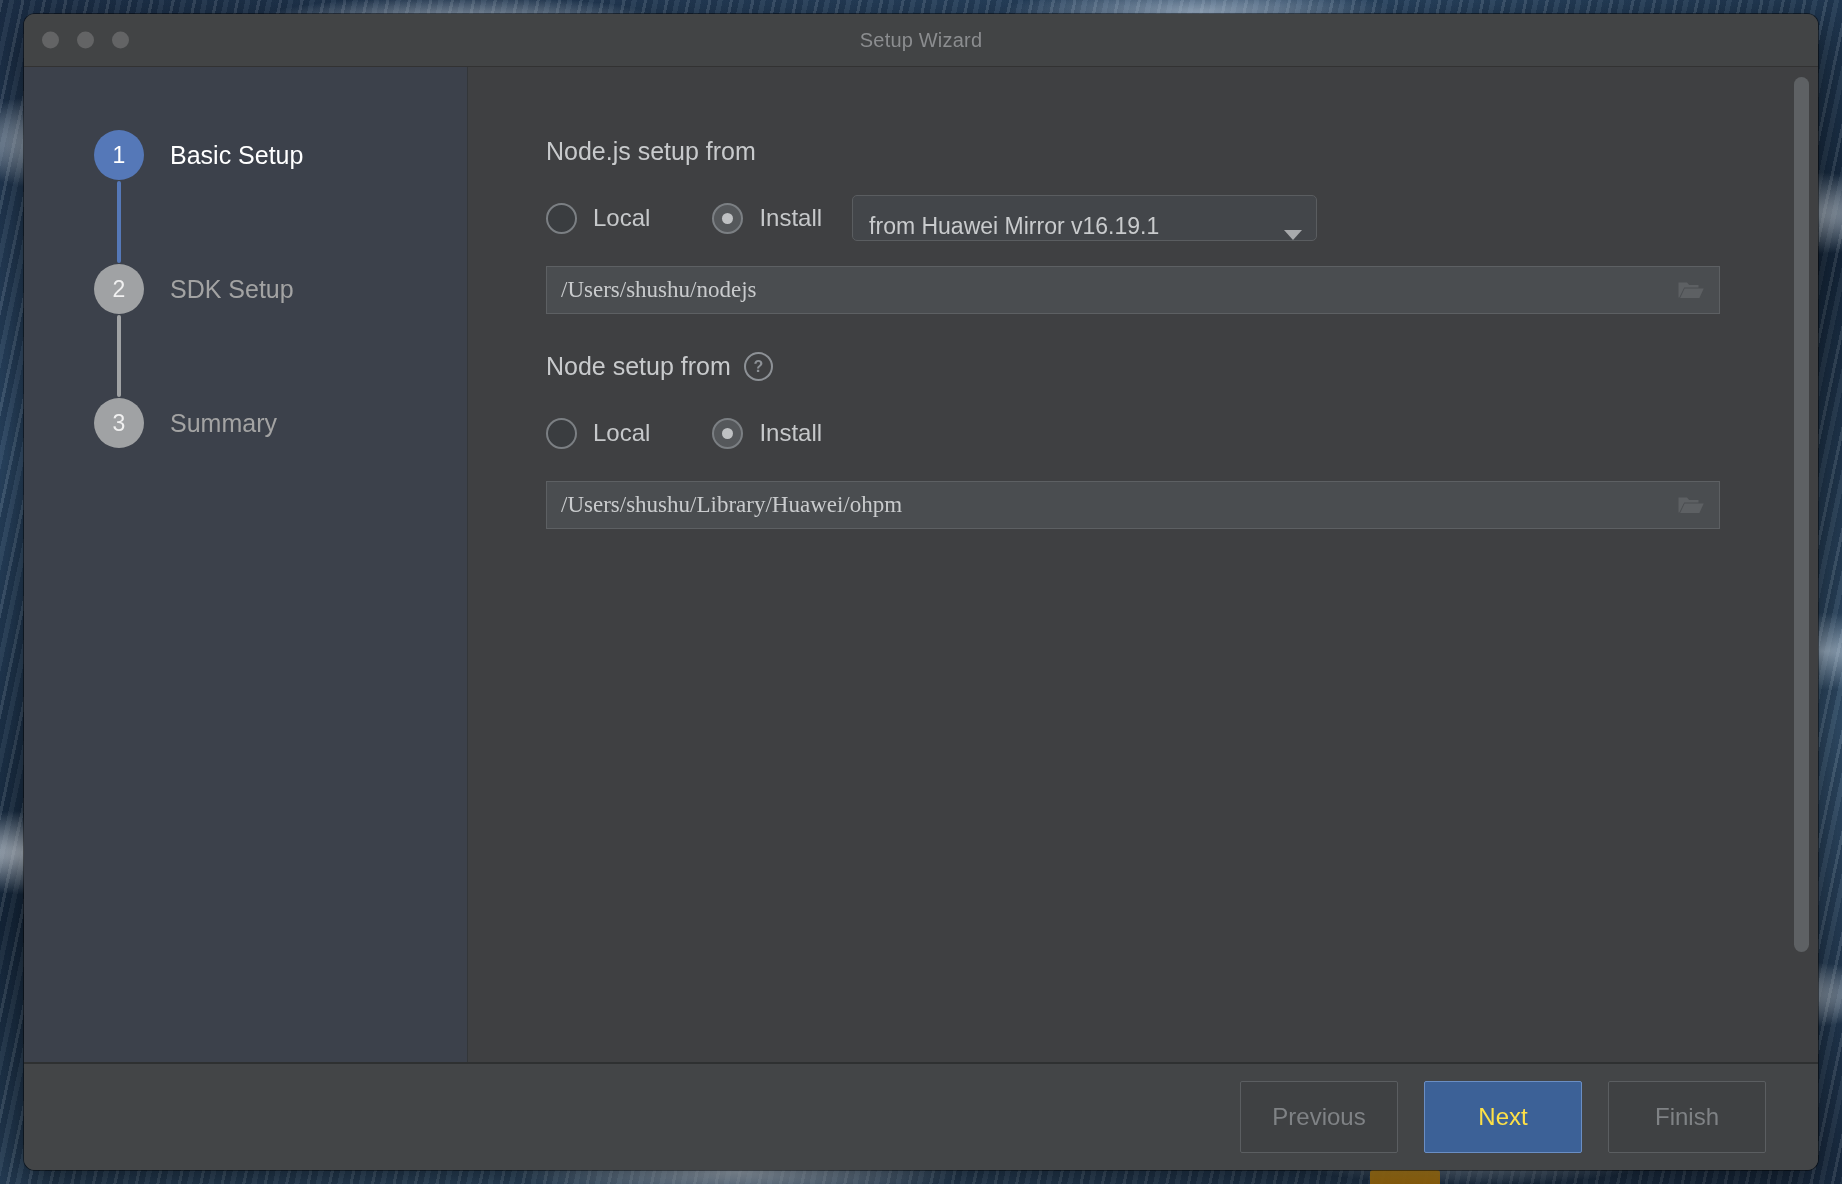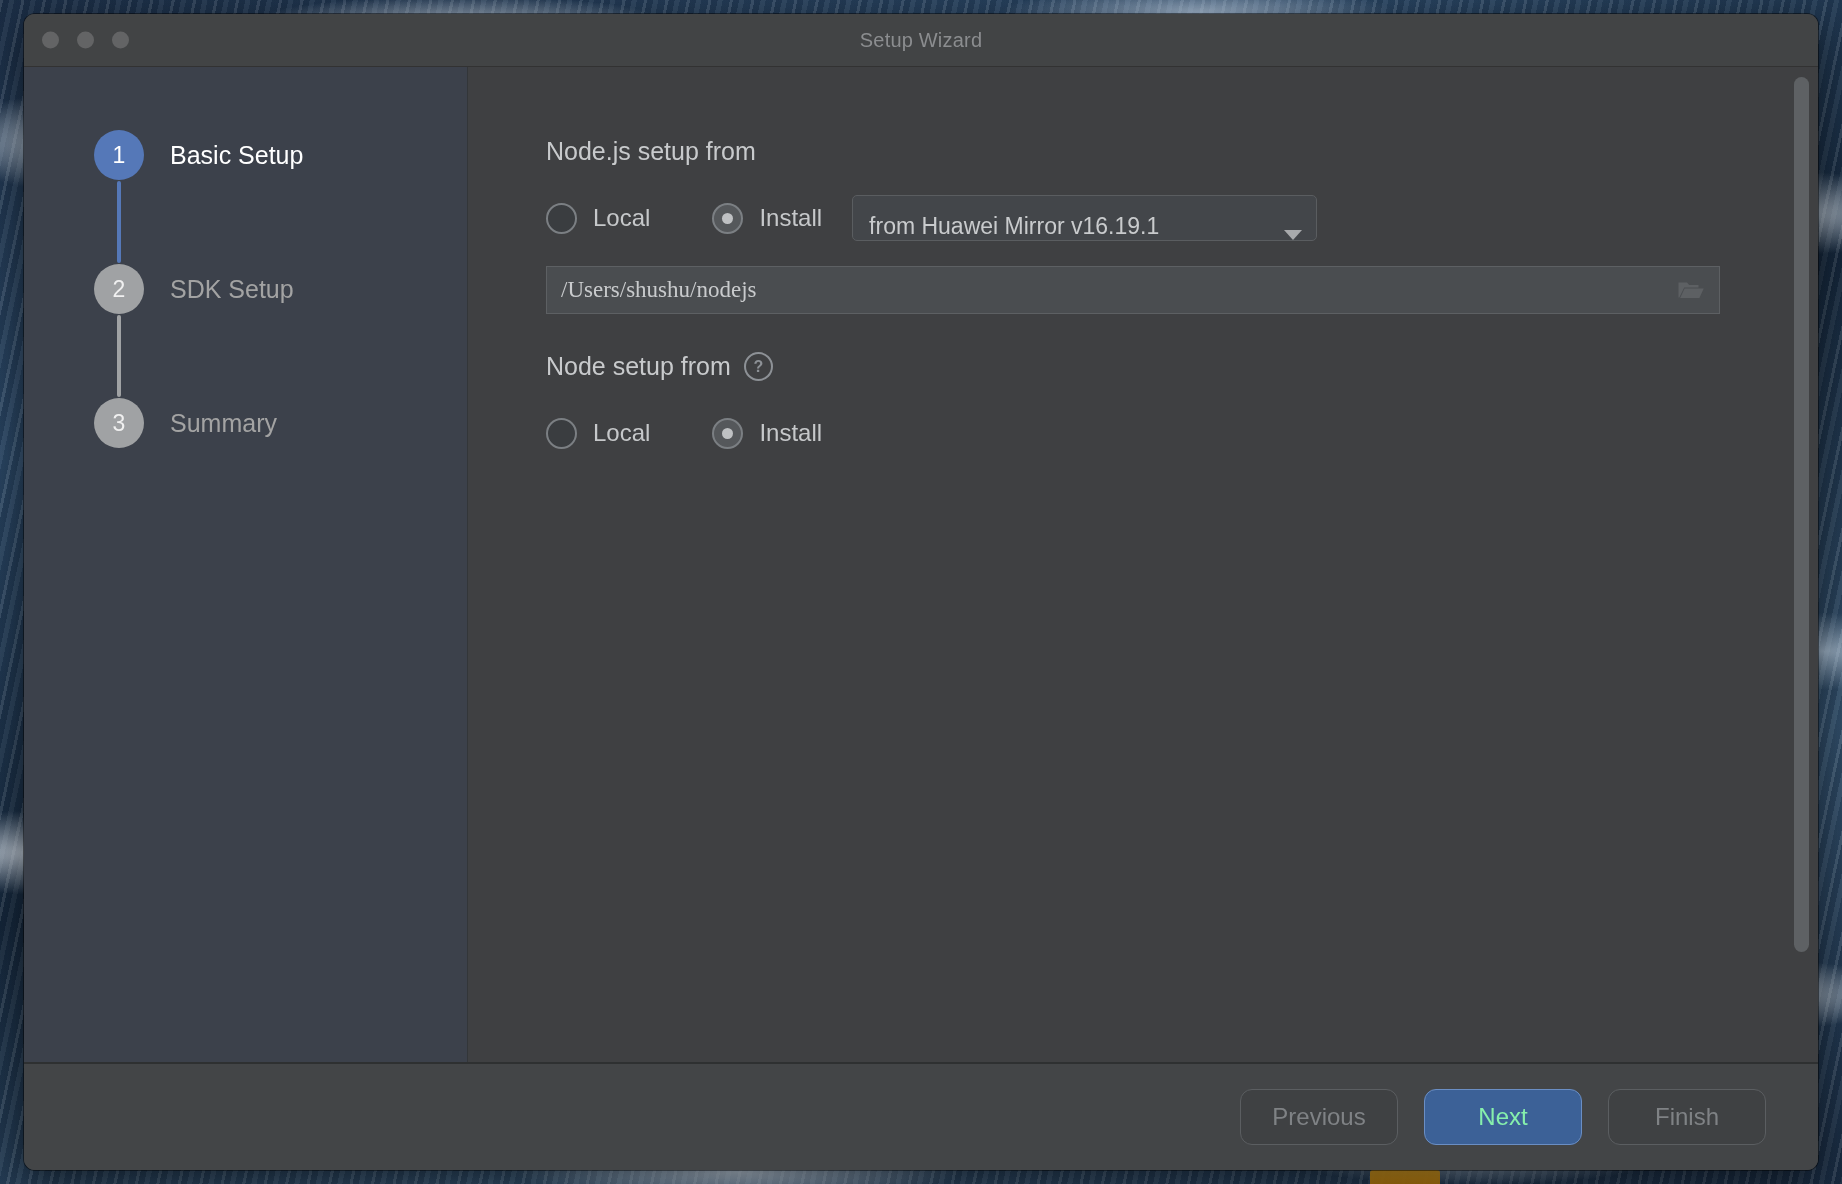--- a/index.html
+++ b/index.html
@@ -293,39 +293,39 @@
     background: #434547;
     display: flex;
     align-items: center;
     justify-content: flex-end;
     padding-right: 52px;
     gap: 26px;
     border-top: 1px solid #2e3031;
   }
   .btn {
     min-width: 158px;
-    height: 56px;
-    border-radius: 12px;
+    height: 72px;
+    border-radius: 2px;
     font-size: 24px;
     display: flex;
     align-items: center;
     justify-content: center;
     box-sizing: border-box;
     user-select: none;
     cursor: default;
   }
   .btn.disabled {
     background: #3f4143;
     border: 1px solid #5b5e61;
     color: #7f8285;
   }
   .btn.primary {
     background: #3c6197;
     border: 1px solid #6a8ec4;
-    color: #86efac;
+    color: #fde047;
   }
 </style>
 </head>
 <body>
 
 <div id="desktop">
   <div id="desktop-dock-hint"></div>
 </div>
 
 <div id="window">
@@ -403,20 +403,29 @@
           <span class="radio"></span>
           <span class="radio-label">Local</span>
         </div>
         <div class="gap-local-install"></div>
         <div class="radio-wrap">
           <span class="radio checked"></span>
           <span class="radio-label">Install</span>
         </div>
       </div>
 
+      <div class="path-row">
+        <input class="path-input" type="text" value="/Users/shushu/Library/Huawei/ohpm" style="">
+        <span class="browse-btn">
+          <svg width="28" height="24" viewBox="0 0 28 24">
+            <path d="M1.5 4.5h8.5l2.2 2.6h9.3v2.4H7.2L2.3 19.5H1.5z" fill="#5d6063"></path>
+            <path d="M7.6 10.4h19.1L22.4 20H3.2z" fill="#5d6063"></path>
+          </svg>
+        </span>
+      </div>
 
       <div id="scroll-track">
         <div id="scroll-thumb"></div>
       </div>
     </div>
   </div>
 
   <div id="footer">
     <div class="btn disabled">Previous</div>
     <div class="btn primary">Next</div>

